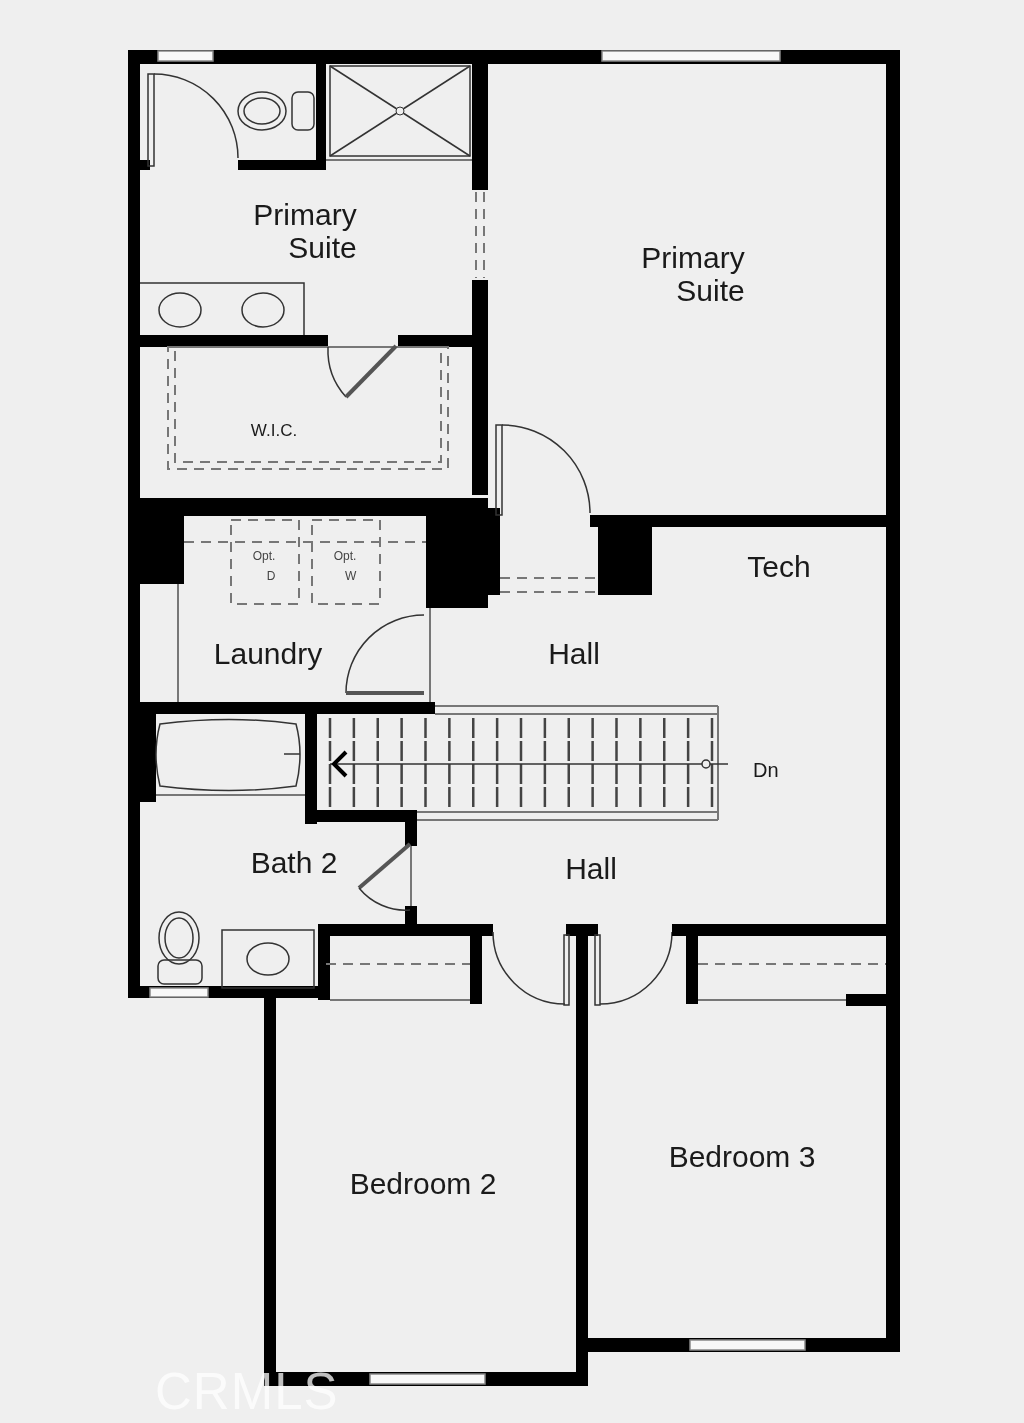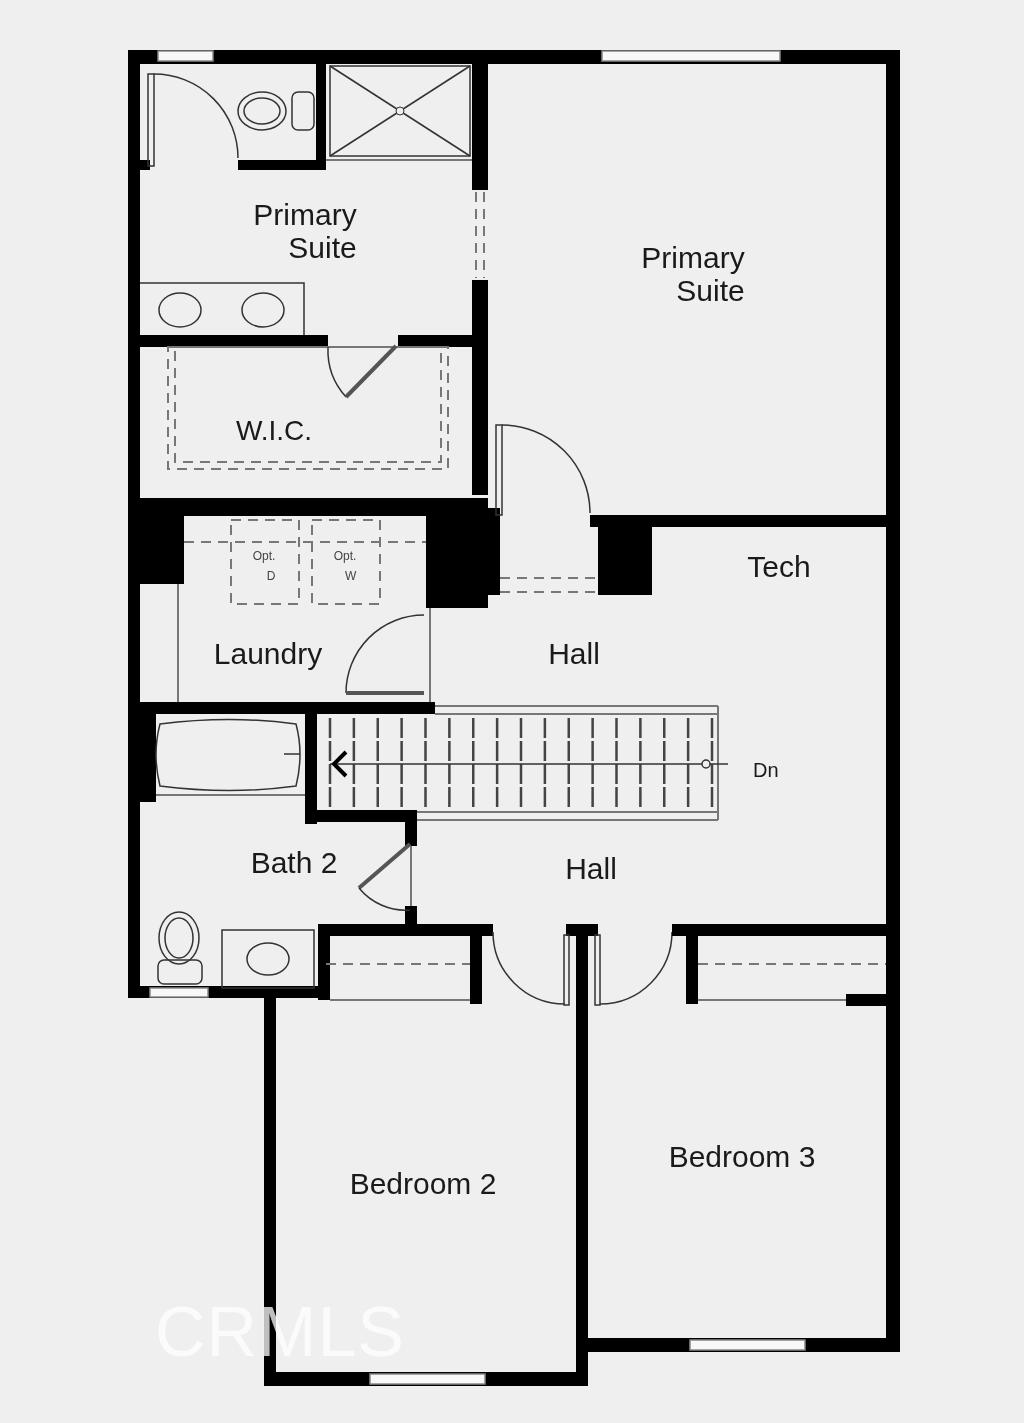--- a/index.html
+++ b/index.html
@@ -6,24 +6,24 @@
   body { width: 1024px; height: 1423px; position: relative; overflow: hidden;
          font-family: "Liberation Sans", "DejaVu Sans", sans-serif; }
   svg { position: absolute; left: 0; top: 0; }
   .wall { fill: #000; }
   .thin { stroke: #333; stroke-width: 1.5; fill: none; }
   .gray { stroke: #777; stroke-width: 2; fill: none; }
   .dash { stroke: #777; stroke-width: 2; fill: none; stroke-dasharray: 10 7; }
   .win { fill: #f8f8f8; stroke: #888; stroke-width: 1.5; }
   .label { position: absolute; color: #1a1a1a; font-size: 30px; text-align: right;
            line-height: 33px; white-space: nowrap; transform: translateX(-50%); }
-  .small { font-size: 28px; }
+  .small { font-size: 17px; }
   .tiny { font-size: 12px; line-height: 20px; color: #444; }
   .dn { font-size: 20px; transform: none; }
-  .watermark { position: absolute; left: 155px; top: 1292px; font-size: 70px;
+  .watermark { position: absolute; left: 155px; top: 1362px; font-size: 51px;
                color: rgba(255,255,255,0.75); letter-spacing: 1px; }
 </style>
 </head>
 <body>
 
 <svg width="1024" height="1423" viewBox="0 0 1024 1423">
 
   <g>
     <rect class="wall" x="128" y="50" width="772" height="14"></rect>
     <rect class="wall" x="128" y="50" width="12" height="948"></rect>

